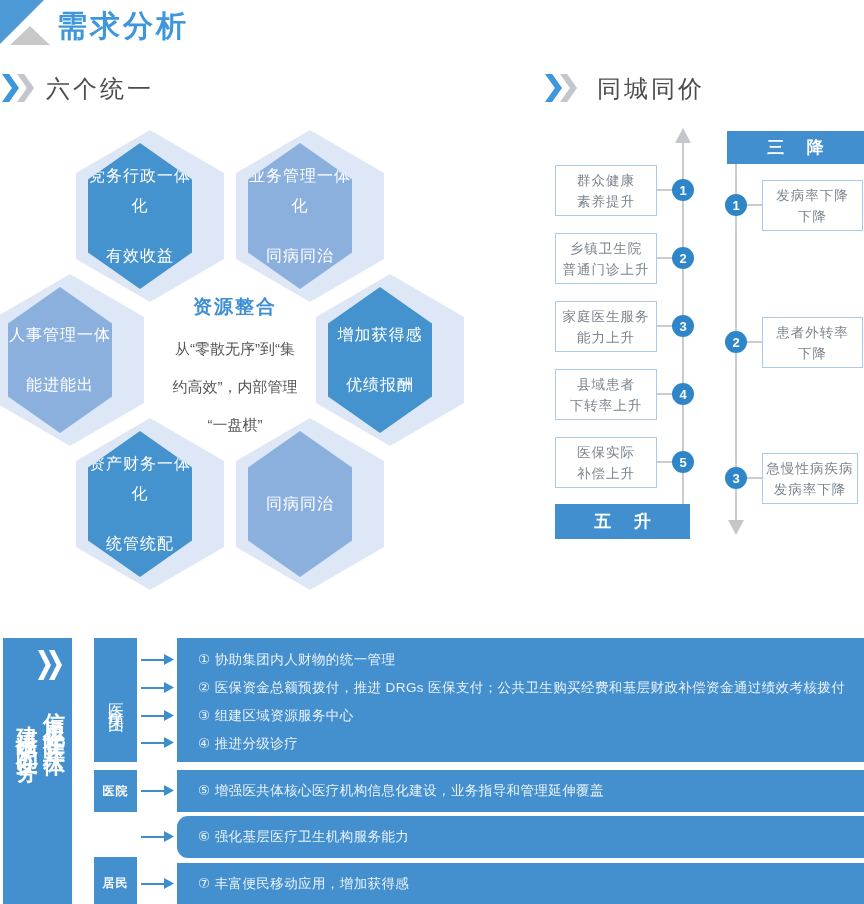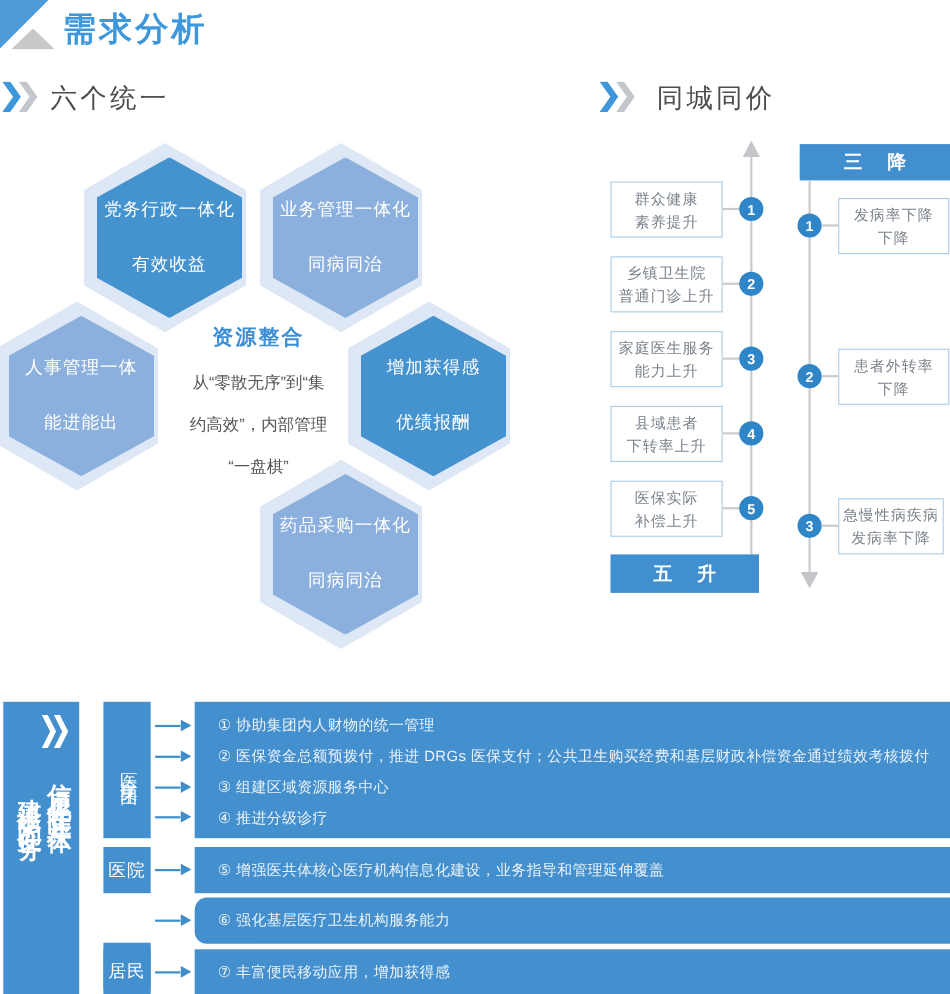--- a/index.html
+++ b/index.html
@@ -18,21 +18,21 @@
 
   
   .chev{width:17px;height:28px;clip-path:polygon(0 0,42% 0,100% 50%,42% 100%,0 100%,58% 50%);}
   .chev-blue{background:#3e96db;}
   .chev-gray{background:#c3c7cd;}
   .sec-heading{font-size:24px;color:#4d4d4d;letter-spacing:3px;}
 
   
   .hex{clip-path:polygon(50% 0%,100% 25%,100% 75%,50% 100%,0% 75%,0% 25%);}
   .hex-outer{width:148px;height:172px;background:#dee7f5;}
-  .hex-inner{position:absolute;left:12px;top:13px;width:132px;height:146px;
+  .hex-inner{position:absolute;left:12px;top:13px;width:104px;height:146px;
     display:flex;flex-direction:column;align-items:center;justify-content:center;
     color:#fff;font-size:16px;letter-spacing:1px;line-height:30px;text-align:center;gap:20px;}
   .hex-dark .hex-inner{background:#4493cf;}
   .hex-light .hex-inner{background:#8cb0de;}
 
   .center-block{left:153px;top:294px;width:164px;text-align:center;}
   .center-title{font-size:19px;font-weight:bold;color:#3e8ed6;letter-spacing:2px;}
   .center-par{margin-top:10px;font-size:15px;color:#555;line-height:38px;}
 
   
@@ -50,21 +50,21 @@
   .connector{height:2px;background:#c9cbce;}
 
   
   .blue-fill{background:#4490ce;}
   .sidebar{left:3px;top:638px;width:69px;height:266px;}
   .chev-white{background:#fff;width:13px;height:30px;
     clip-path:polygon(0 0,42% 0,100% 50%,42% 100%,0 100%,58% 50%);}
   .v-text{writing-mode:vertical-lr;color:#fff;font-weight:bold;font-size:22px;letter-spacing:7px;}
   .cat-box{left:94px;width:43px;color:#fff;display:flex;align-items:center;justify-content:center;}
   .cat-v{writing-mode:vertical-lr;font-size:16px;letter-spacing:5px;}
-  .cat-h{font-size:16px;letter-spacing:1px;}
+  .cat-h{font-size:12px;letter-spacing:1px;font-weight:bold;}
   .content-box{left:177px;width:810px;color:#eaf2f9;box-sizing:border-box;}
   .content-line{font-size:13.5px;letter-spacing:0.4px;line-height:28px;white-space:nowrap;}
   .task-arrow{display:flex;align-items:center;}
   .task-arrow .line{width:23px;height:2px;background:#3e8ecb;}
   .task-arrow .head{width:10px;height:11px;background:#3e8ecb;clip-path:polygon(0 0,100% 50%,0 100%);}
 </style>
 </head>
 <body>
 
 <div id="page">
@@ -96,23 +96,28 @@
         <span>人事管理一体</span>
         <span>能进能出</span>
       </div>
   </div>
   <div class="abs hex hex-outer hex-dark" style="left:316px;top:274px;">
     <div class="hex hex-inner">
         <span>增加获得感</span>
         <span>优绩报酬</span>
       </div>
   </div>
+  <div class="abs hex hex-outer hex-dark" style="left:76px;top:418px;">
+    <div class="hex hex-inner">
+        <span>资产财务一体化</span>
+        <span>统管统配</span>
+      </div>
+  </div>
   <div class="abs hex hex-outer hex-light" style="left:236px;top:418px;">
     <div class="hex hex-inner">
-        <span>药品采购一体化</span>
         <span>同病同治</span>
       </div>
   </div>
 
   <div class="abs center-block">
     <div class="center-title">资源整合</div>
     <div class="center-par">
       <div>从“零散无序”到“集</div>
       <div>约高效”，内部管理</div>
       <div>“一盘棋”</div>

